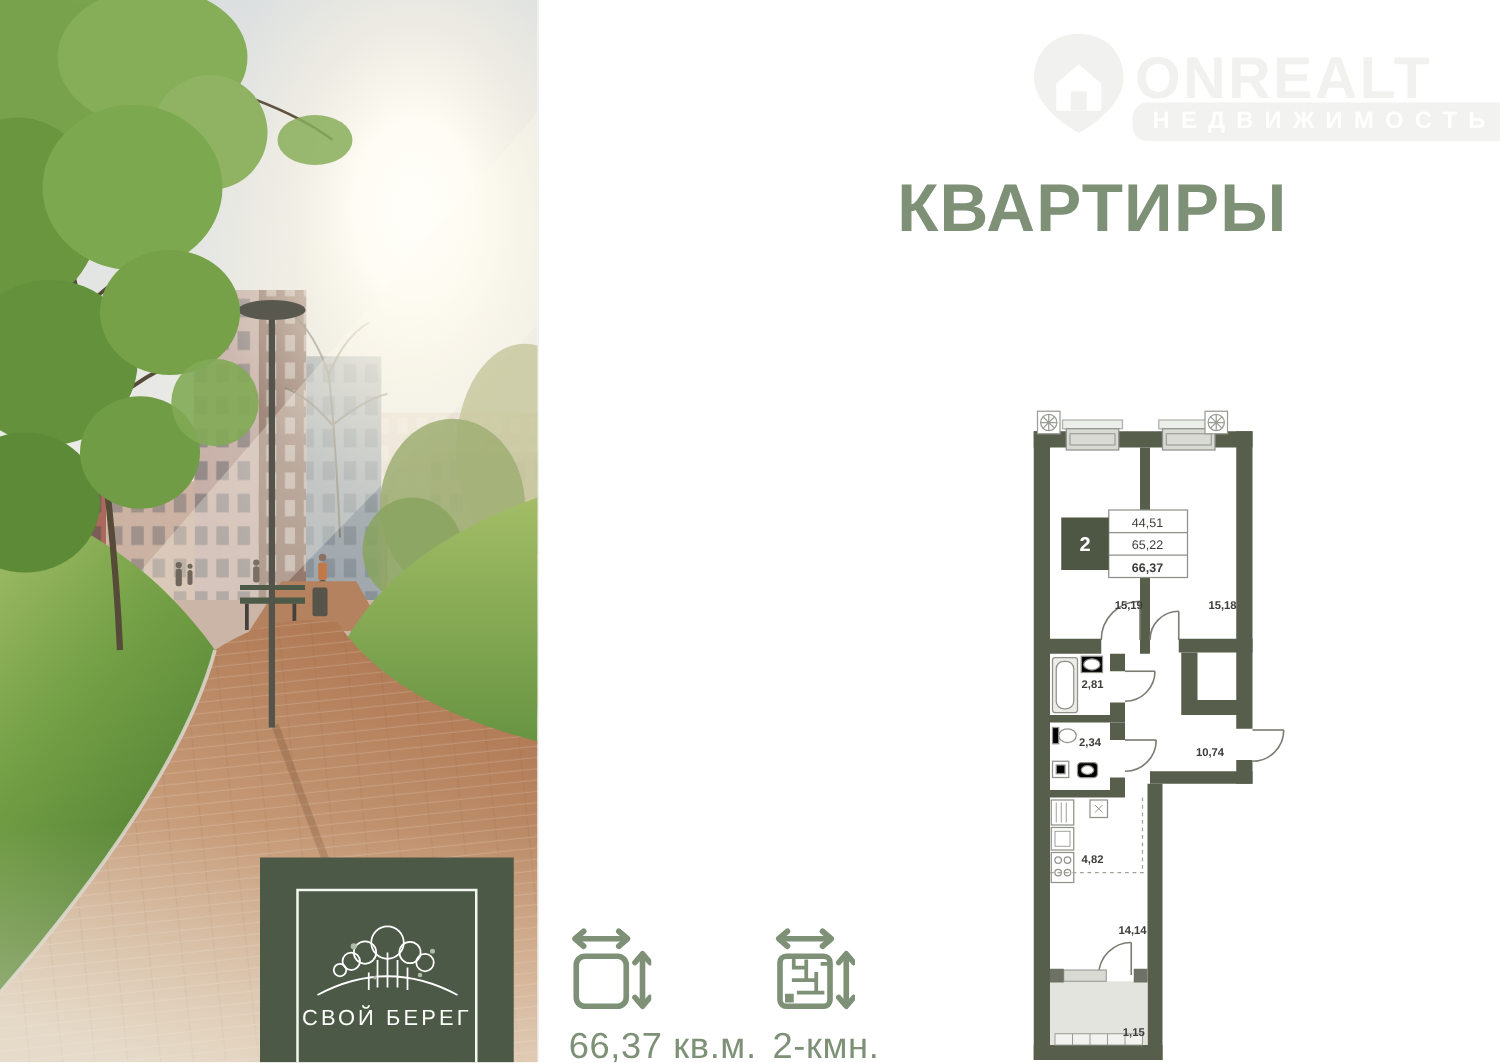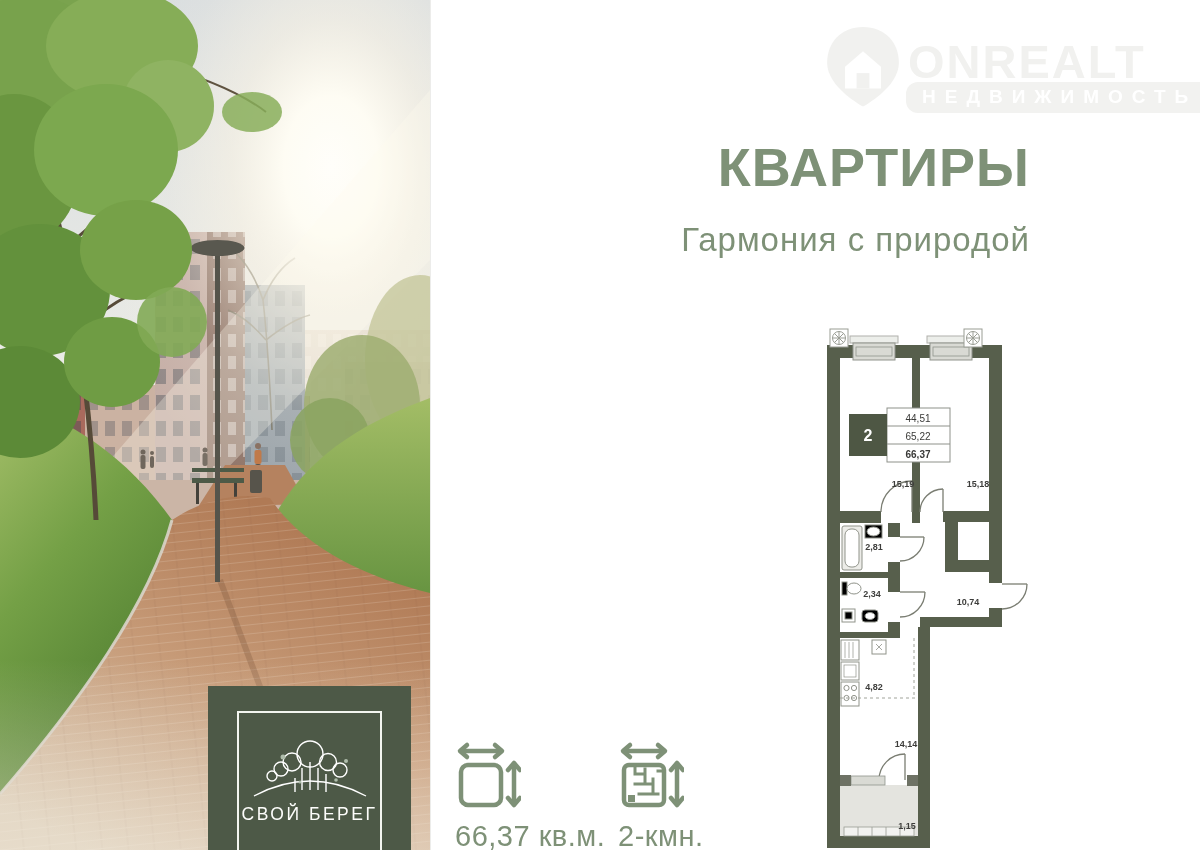--- a/index.html
+++ b/index.html
@@ -18,21 +18,21 @@
               font-size:17.5px;letter-spacing:2.5px;font-weight:400;}
 
   
   .wm-pin{position:absolute;left:822px;top:24px;}
   .wm-brand{position:absolute;left:908px;top:34px;font-size:47px;font-weight:800;letter-spacing:2px;
             color:#f1f1ef;}
   .wm-tagline{position:absolute;left:906px;top:82px;background:#f2f2f0;color:#ffffff;
               font-size:19px;font-weight:700;letter-spacing:9px;padding:4px 14px 5px 16px;border-radius:12px;}
 
   
-  .title-block{position:absolute;right:170px;top:134px;text-align:right;color:#7e9177;}
+  .title-block{position:absolute;right:170px;top:134px;color:#7e9177;}
   .title-line{font-size:54px;font-weight:700;letter-spacing:1px;line-height:66px;white-space:nowrap;}
   .subtitle{margin-top:21px;font-size:33px;font-weight:400;letter-spacing:1px;white-space:nowrap;}
 
   
   .floorplan{position:absolute;left:820px;top:326px;width:220px;height:524px;}
   .floorplan text{font-family:"Liberation Sans",sans-serif;}
   .plan-label{font-size:9px;font-weight:700;fill:#3d3d3b;}
   .infobox-val{font-size:10px;fill:#3a3a38;}
   .infobox-val.total{font-weight:700;}
 
@@ -235,21 +235,20 @@
   <svg class="wm-pin" width="82" height="88" viewBox="0 0 64 68">
     <path d="M32 2 C15 2 4 14 4 30 C4 49 32 64 32 64 C32 64 60 49 60 30 C60 14 49 2 32 2 Z" fill="#f1f1ef"></path>
     <path d="M18 33 L32 21 L46 33 V50 H18 Z" fill="#ffffff"></path>
     <rect x="27" y="38" width="10" height="12" fill="#f1f1ef"></rect>
   </svg>
   <div class="wm-brand">ONREALT</div>
   <div class="wm-tagline">НЕДВИЖИМОСТЬ</div>
 
   <div class="title-block">
     <div class="title-line">КВАРТИРЫ</div>
-    <div class="subtitle">Гармония с природой</div>
   </div>
 
   <svg class="floorplan" viewBox="0 0 220 524">
 
     <g fill="#575f4c">
       <rect x="7" y="19" width="175" height="13"></rect>
       <rect x="7" y="19" width="13" height="503"></rect>
       <rect x="7" y="510" width="103" height="12"></rect>
       <rect x="169" y="19" width="13" height="238"></rect>
       <rect x="169" y="282" width="13" height="19"></rect>

